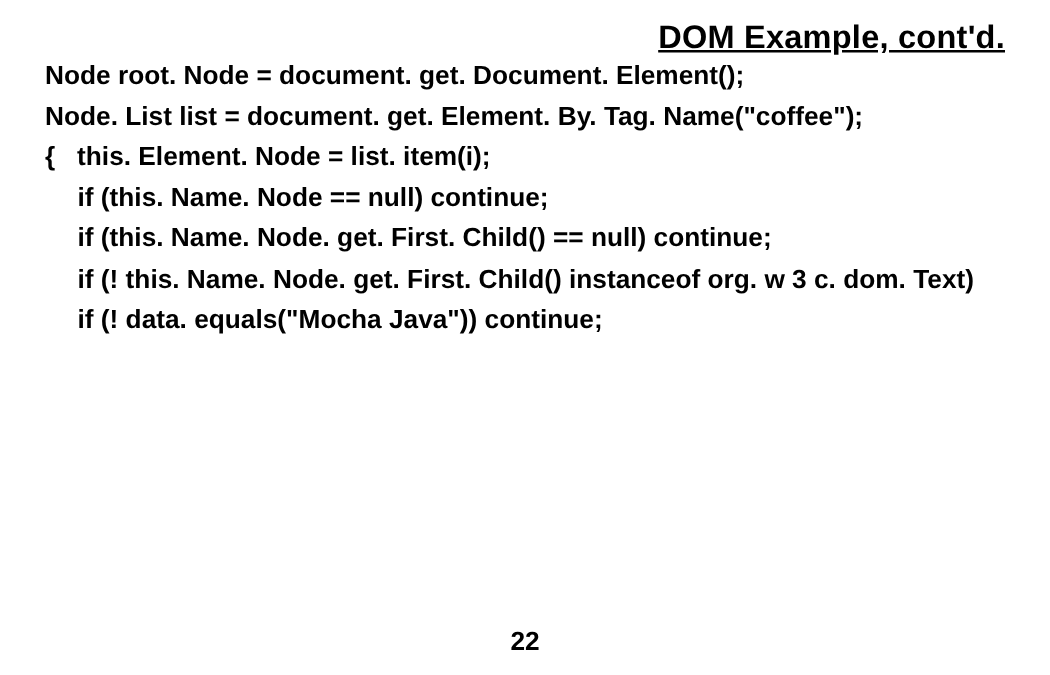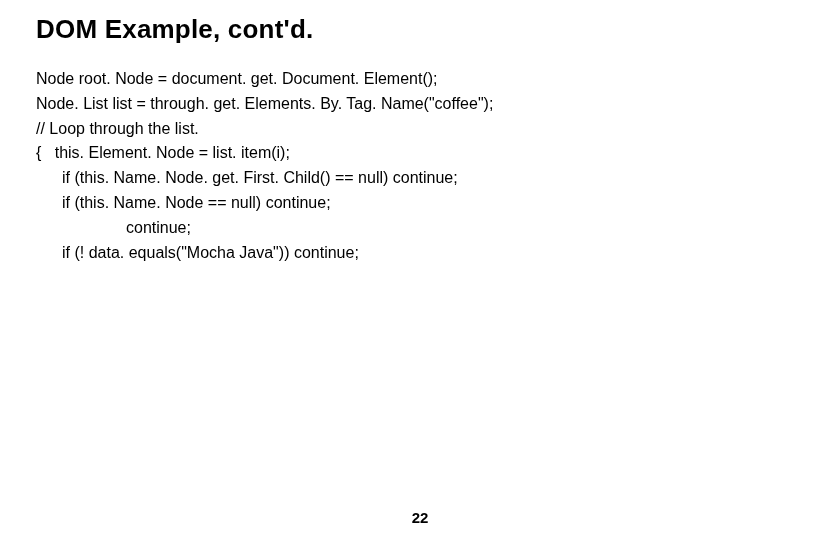--- a/index.html
+++ b/index.html
@@ -10,59 +10,58 @@
     body {
       width: 840px;
       height: 540px;
       background: #ffffff;
       font-family: Arial, Helvetica, sans-serif;
       color: #000000;
       position: relative;
       padding: 14px 36px 0 36px;
     }
     .slide-title {
-      text-align: left;
+      text-align: right;
       font-size: 26px;
       font-weight: bold;
-      margin-bottom: 22px;
       letter-spacing: 0.2px;
+      text-decoration: underline;
     }
     .code-block {
-      font-size: 16px;
-      font-weight: normal;
+      font-size: 21px;
+      font-weight: bold;
       line-height: 1.55;
     }
     .code-line {
       white-space: pre;
     }
     .indent-1 {
       padding-left: 26px;
     }
     .indent-2 {
       padding-left: 90px;
     }
     .page-number {
       position: absolute;
       bottom: 14px;
       left: 0;
       right: 0;
       text-align: center;
-      font-size: 15px;
+      font-size: 21px;
       font-weight: bold;
     }
   </style>
 </head>
 <body>
 
 <div class="slide-title">DOM Example, cont'd.</div>
 
 <div class="code-block">
   <div class="code-line">Node root. Node = document. get. Document. Element();</div>
-  <div class="code-line">Node. List list = through. get. Elements. By. Tag. Name("coffee");</div>
-  <div class="code-line">// Loop through the list.</div>
+  <div class="code-line">Node. List list = document. get. Element. By. Tag. Name("coffee");</div>
   <div class="code-line">{   this. Element. Node = list. item(i);</div>
+  <div class="code-line indent-1">if (this. Name. Node == null) continue;</div>
   <div class="code-line indent-1">if (this. Name. Node. get. First. Child() == null) continue;</div>
-  <div class="code-line indent-1">if (this. Name. Node == null) continue;</div>
-  <div class="code-line indent-2">continue;</div>
+  <div class="code-line indent-1">if (! this. Name. Node. get. First. Child() instanceof org. w 3 c. dom. Text)</div>
   <div class="code-line indent-1">if (! data. equals("Mocha Java")) continue;</div>
 </div>
 
 <div class="page-number">22</div>
 
 </body></html>

